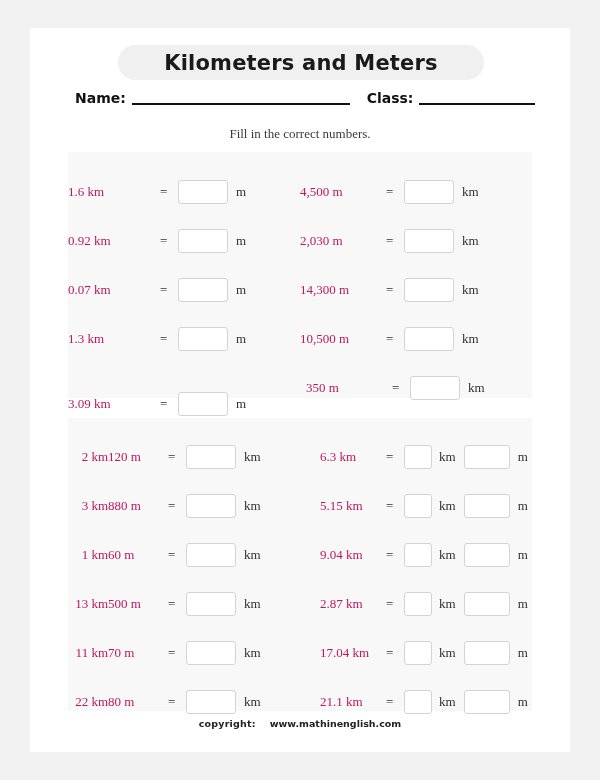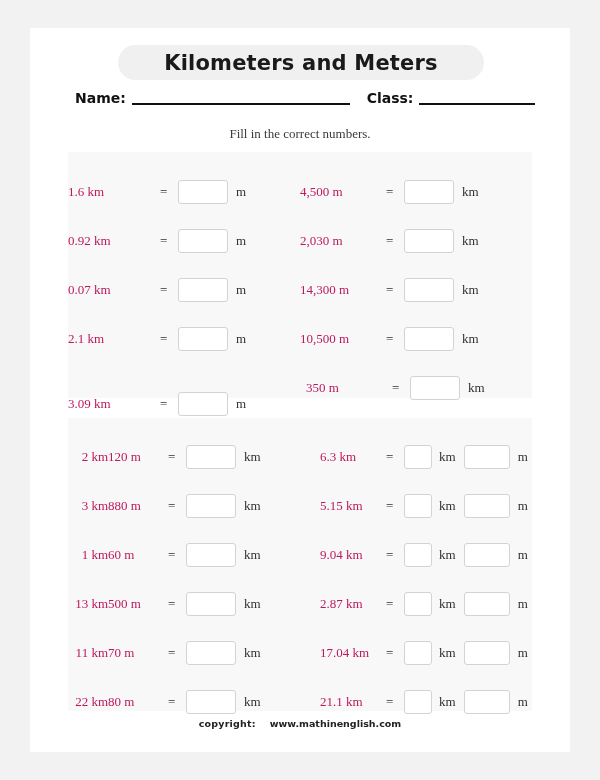--- a/index.html
+++ b/index.html
@@ -191,21 +191,21 @@
         <div class="box w50"></div>
         <span class="cell unit">m</span>
       </div>
       <div class="prow" style="top: 125px;">
         <span class="cell lbl fixed-a">0.07 km</span>
         <span class="cell eq">=</span>
         <div class="box w50"></div>
         <span class="cell unit">m</span>
       </div>
       <div class="prow" style="top: 174px;">
-        <span class="cell lbl fixed-a">2.1 km</span>
+        <span class="cell lbl fixed-a">1.3 km</span>
         <span class="cell eq">=</span>
         <div class="box w50"></div>
         <span class="cell unit">m</span>
       </div>
       <div class="prow" style="top: 239px;">
         <span class="cell lbl fixed-a">3.09 km</span>
         <span class="cell eq">=</span>
         <div class="box w50"></div>
         <span class="cell unit">m</span>
       </div>

